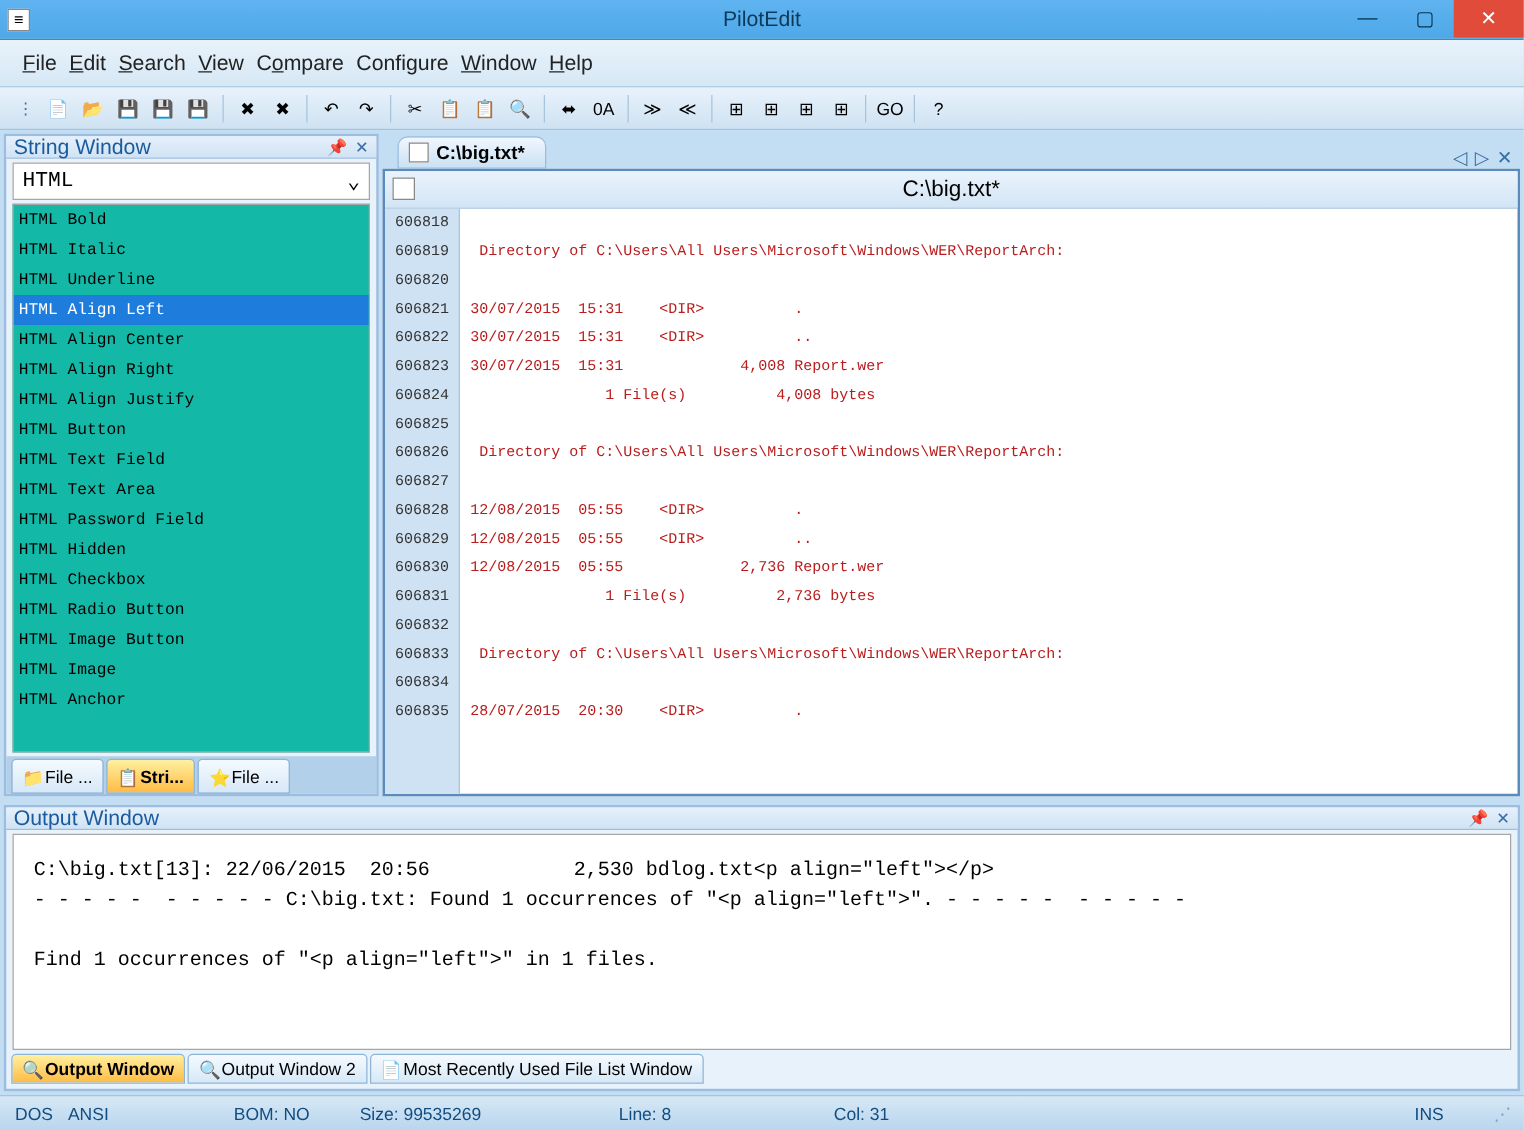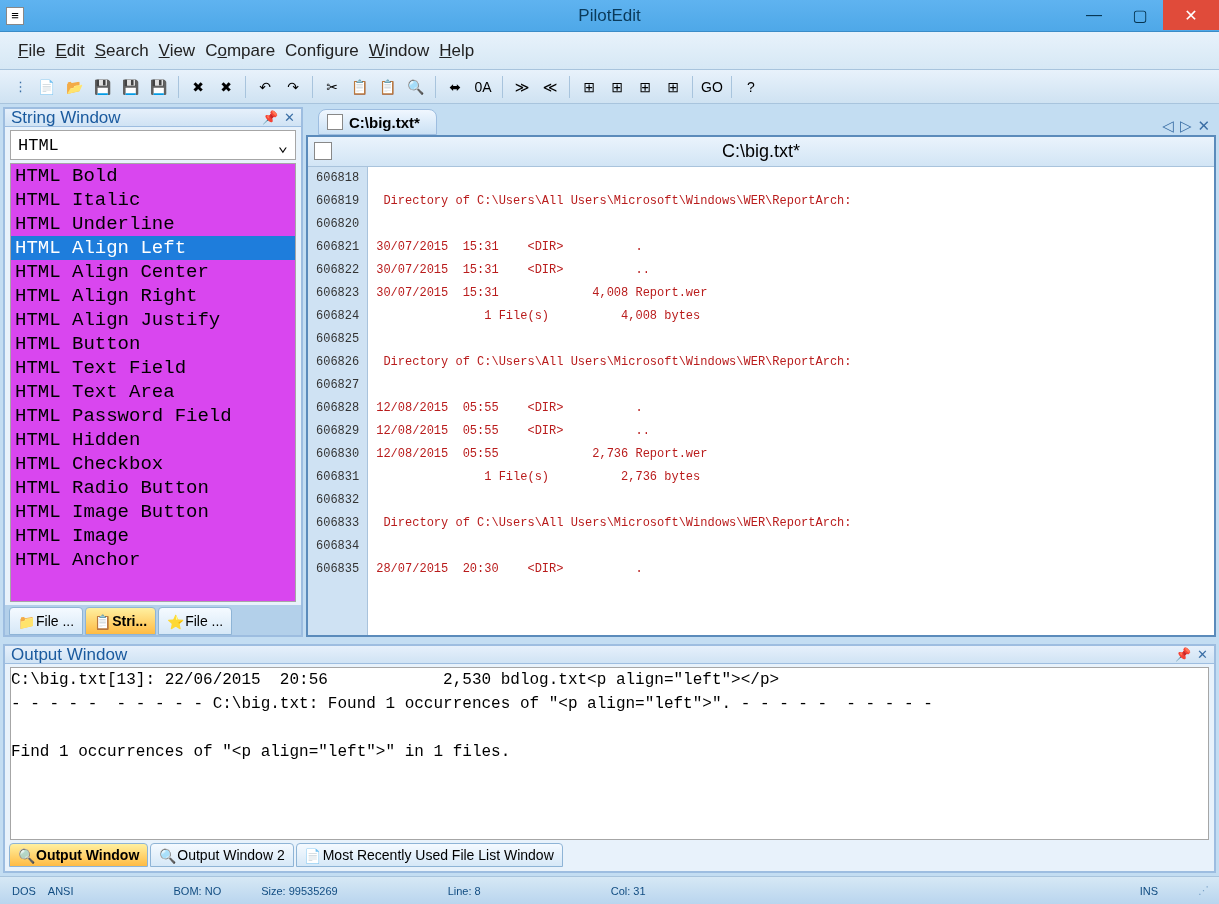--- a/index.html
+++ b/index.html
@@ -111,26 +111,26 @@
   background: #fff;
   border: 1px solid #a6a6a6;
   margin: 3px 5px;
   padding: 0 7px;
   font-family: "Courier New", monospace;
   font-size: 17px;
   justify-content: space-between;
 }
 .string-list {
   flex: 1;
-  background: #d946ef;
+  background: #14b8a6;
   border: 1px solid #a6a6a6;
   margin: 0 5px 3px 5px;
   overflow: hidden;
   font-family: "Courier New", monospace;
-  font-size: 19px;
+  font-size: 13px;
   line-height: 24px;
 }
 .string-list div { padding-left: 4px; white-space: nowrap; }
 .string-list div.selected { background: #1e7ddc; color: #fff; }
 .panel-tabs {
   display: flex;
   height: 30px;
   background: #b3d0ea;
   padding: 2px 4px 0 4px;
   gap: 2px;
@@ -229,41 +229,41 @@
   background: #e8f2fb;
 }
 .output-body {
   flex: 1;
   background: #fff;
   margin: 3px 5px;
   border: 1px solid #a6a6a6;
   font-family: "Courier New", monospace;
   font-size: 16px;
   line-height: 24px;
-  padding: 0;
+  padding: 16px;
   overflow-x: scroll;
   overflow-y: scroll;
   white-space: pre;
 }
 .output-tabs {
   display: flex;
   height: 28px;
   padding: 0 4px 4px 4px;
   gap: 2px;
 }
 
 .statusbar {
   height: 28px;
   background: linear-gradient(to bottom, #d6e8f5, #b9d5ee);
   display: flex;
   align-items: center;
   padding: 0 12px;
   gap: 40px;
   color: #124d82;
-  font-size: 11px;
+  font-size: 14px;
   border-top: 1px solid #a8c4dd;
 }
 .statusbar .spacer { flex: 1; }
 .grip { margin-left: auto; color: #7ba3c8; letter-spacing: -2px; }
 </style>
 </head>
 <body>
 
 <div class="titlebar">
   <div class="titlebar-icon">≡</div>

